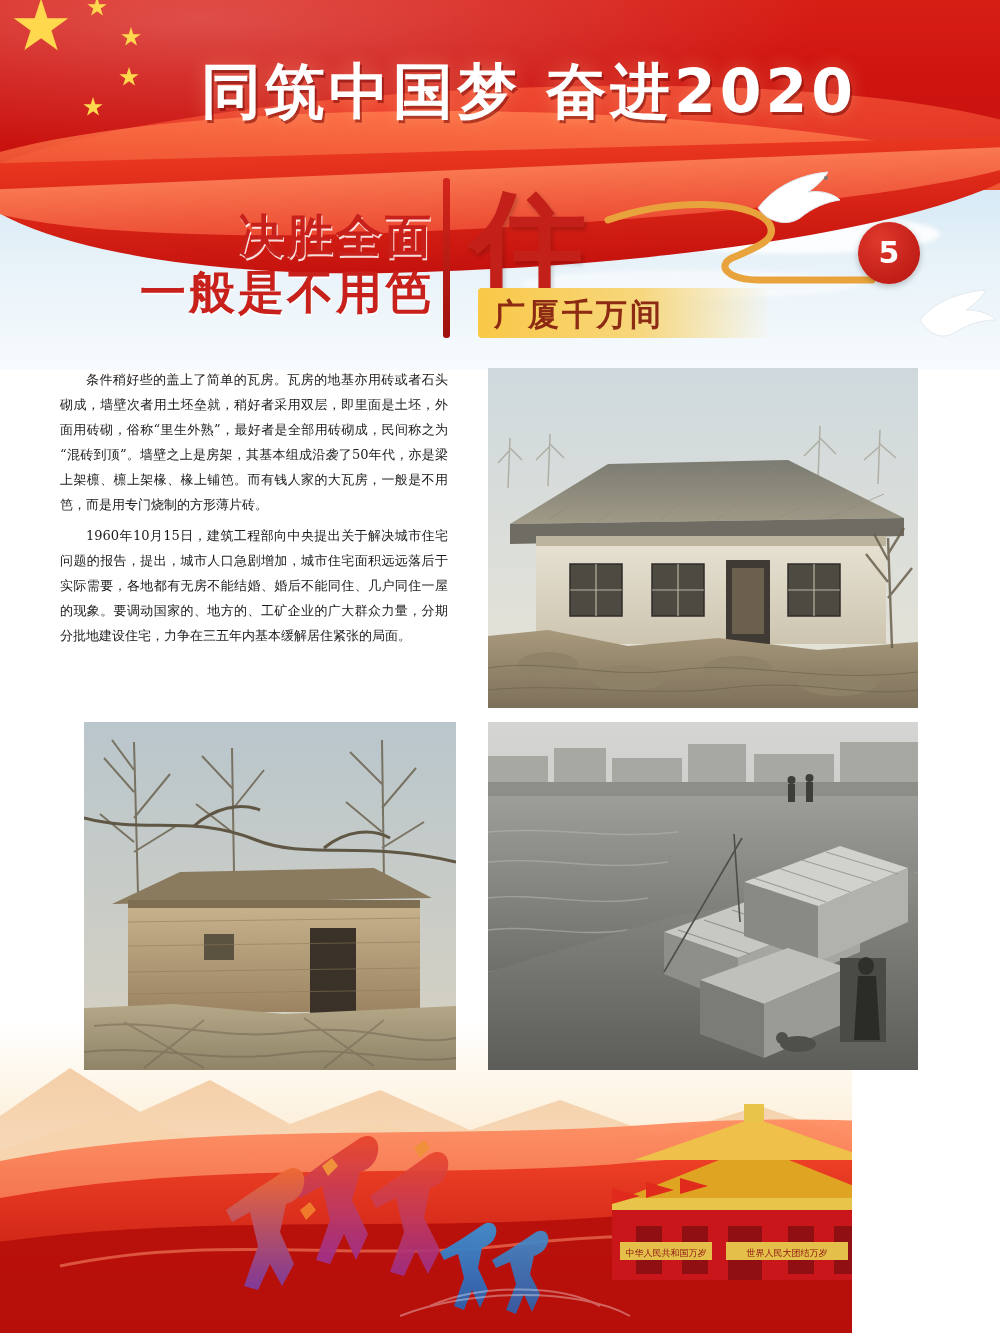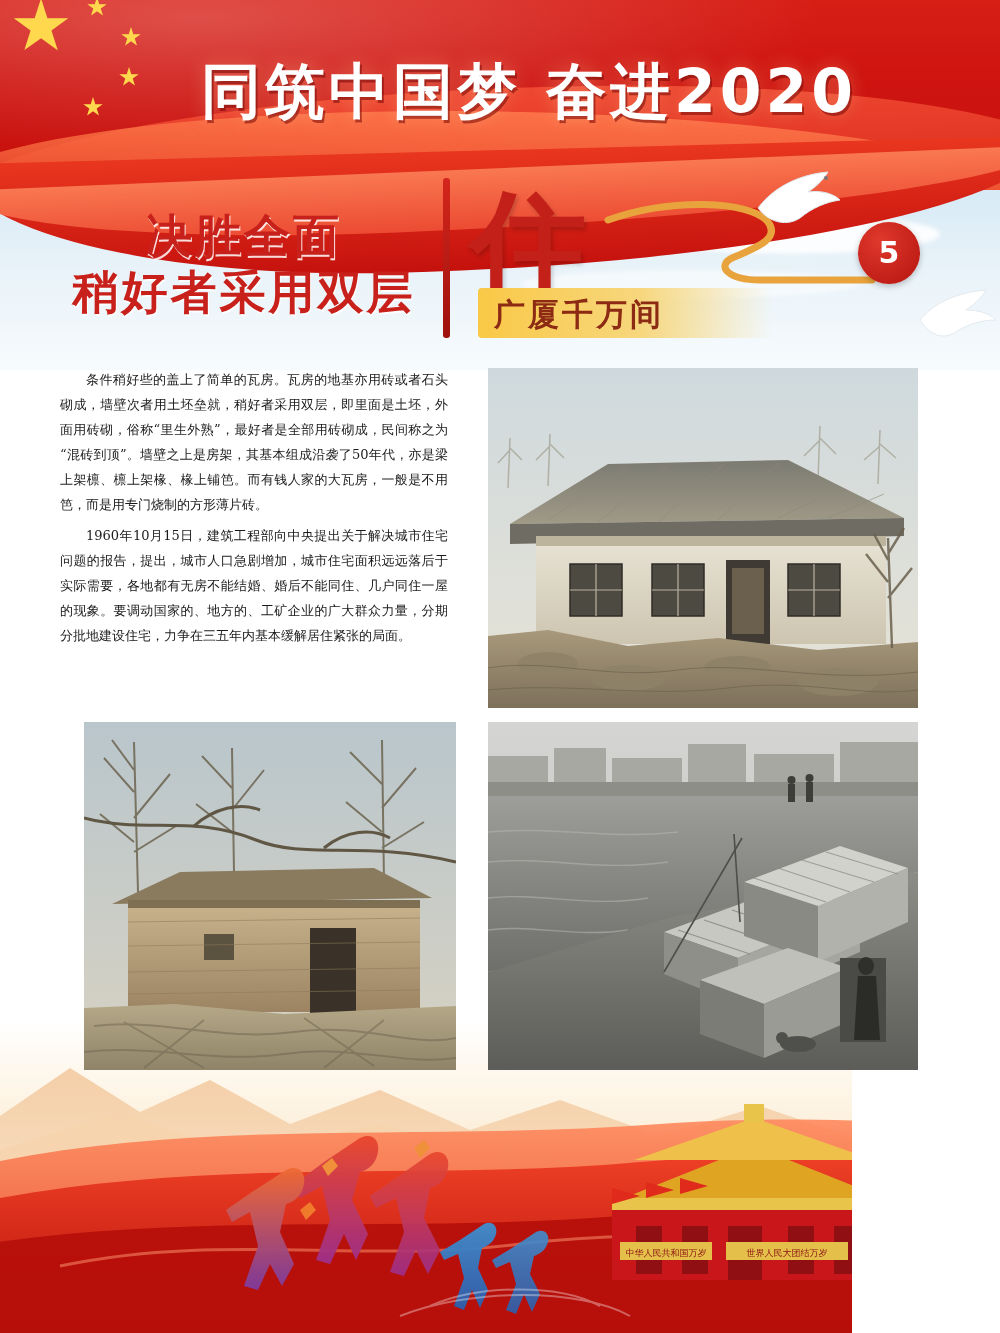--- a/index.html
+++ b/index.html
@@ -80,21 +80,21 @@
     background:linear-gradient(180deg,#ff8a5e 0%,#f2563a 100%);
     border-radius:0 0 60% 40% / 0 0 100% 100%;
     transform:rotate(-2.4deg);
     opacity:.8;
     z-index:1;
   }
 
   
   .headline{
     position:absolute;left:54px;top:208px;width:380px;z-index:3;
-    text-align:center;
+    text-align:right;
   }
   .headline .l{
     font-family:"DejaVu Sans", sans-serif;
     font-weight:bold;font-size:46px;letter-spacing:3px;
     color:#c8201a;line-height:1.22;
     text-shadow:1px 2px 0 rgba(255,255,255,.85);
   }
   .divider-bar{
     position:absolute;left:443px;top:178px;width:7px;height:160px;
     background:linear-gradient(180deg,#d4261c,#9e120d);
@@ -188,21 +188,21 @@
     </svg>
   </div>
   <div class="dove" style="left:916px;top:286px;">
     <svg width="84" height="58" viewBox="0 0 84 58">
       <path d="M4 34 C20 14 46 6 70 4 C64 14 56 20 50 24 C64 24 74 28 80 34 C66 34 52 38 40 46 C28 54 14 50 4 34 Z" fill="#ffffff" stroke="#e2eaf0" stroke-width="1"></path>
     </svg>
   </div>
 
   <div class="headline">
     <div class="l">决胜全面</div>
-    <div class="l">稍好者采用双层</div>
+    <div class="l">一般是不用笆</div>
   </div>
   <div class="divider-bar"></div>
 
   <div class="bigchar">住</div>
 
   <svg class="gold-curve" viewBox="0 0 280 110">
     <path d="M8 24 C70 2 150 4 168 26 C182 44 150 54 132 62 C116 70 128 84 160 84 L272 84" fill="none" stroke="#e8a33c" stroke-width="7" stroke-linecap="round"></path>
   </svg>
 
   <div class="sub-banner">

